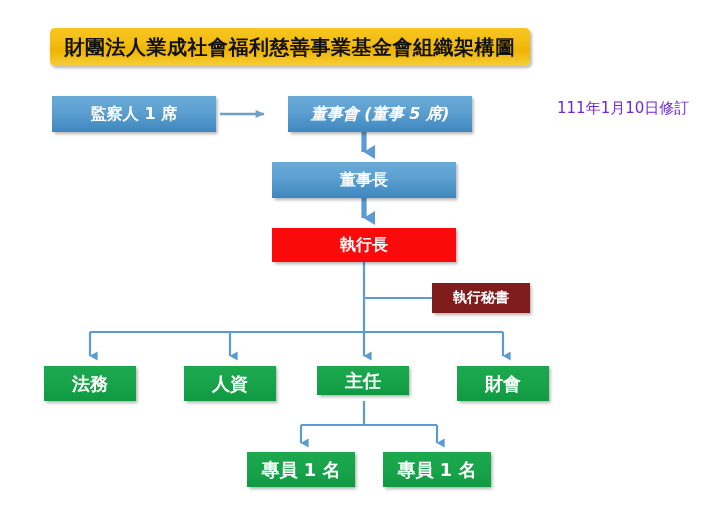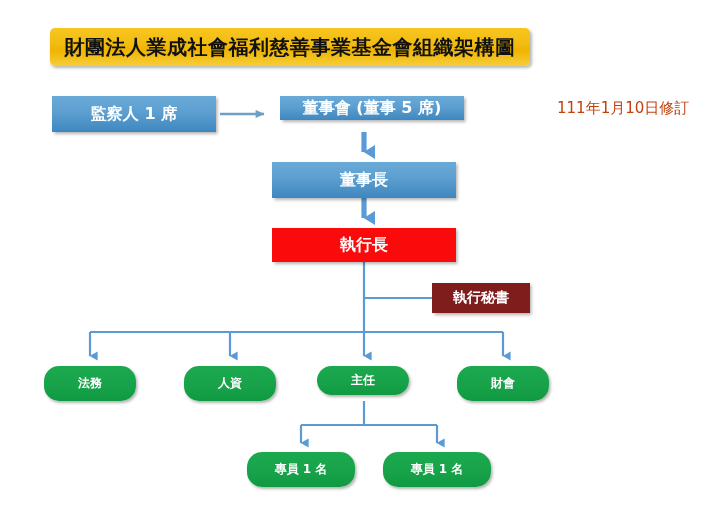--- a/index.html
+++ b/index.html
@@ -41,21 +41,21 @@
     letter-spacing: 0.5px;
     white-space: nowrap;
   }
 
   
   .revision-note {
     position: absolute;
     left: 557px;
     top: 99px;
     font-size: 15px;
-    color: #c2410c;
+    color: #6d28d9;
     white-space: nowrap;
   }
 
   
   .node {
     position: absolute;
     box-sizing: border-box;
     display: flex;
     align-items: center;
     justify-content: center;
@@ -72,27 +72,26 @@
   .node-red {
     background: #FA0A0A;
     font-size: 16px;
   }
   .node-red-small {
     background: #7f1d1d;
     font-size: 14px;
   }
   .node-green {
     background: linear-gradient(180deg, #1CA94E 0%, #17A249 60%, #0F9A42 100%);
-    font-size: 12px;
-    border-radius: 15px;
+    font-size: 18px;
   }
 
   
   #node-supervisor { left: 52px;  top: 96px;  width: 164px; height: 36px; }
-  #node-board      { left: 280px; top: 96px;  width: 184px; height: 24px; }
+  #node-board      { left: 288px; top: 96px;  width: 184px; height: 36px; font-style: italic; }
   #node-chairman   { left: 272px; top: 162px; width: 184px; height: 36px; }
   #node-ceo        { left: 272px; top: 228px; width: 184px; height: 34px; }
   #node-secretary  { left: 432px; top: 283px; width: 98px;  height: 30px; }
   #node-legal      { left: 44px;  top: 366px; width: 92px;  height: 35px; }
   #node-hr         { left: 184px; top: 366px; width: 92px;  height: 35px; }
   #node-director   { left: 317px; top: 366px; width: 92px;  height: 29px; }
   #node-finance    { left: 457px; top: 366px; width: 92px;  height: 35px; }
   #node-staff-1    { left: 247px; top: 452px; width: 108px; height: 35px; }
   #node-staff-2    { left: 383px; top: 452px; width: 108px; height: 35px; }
 

